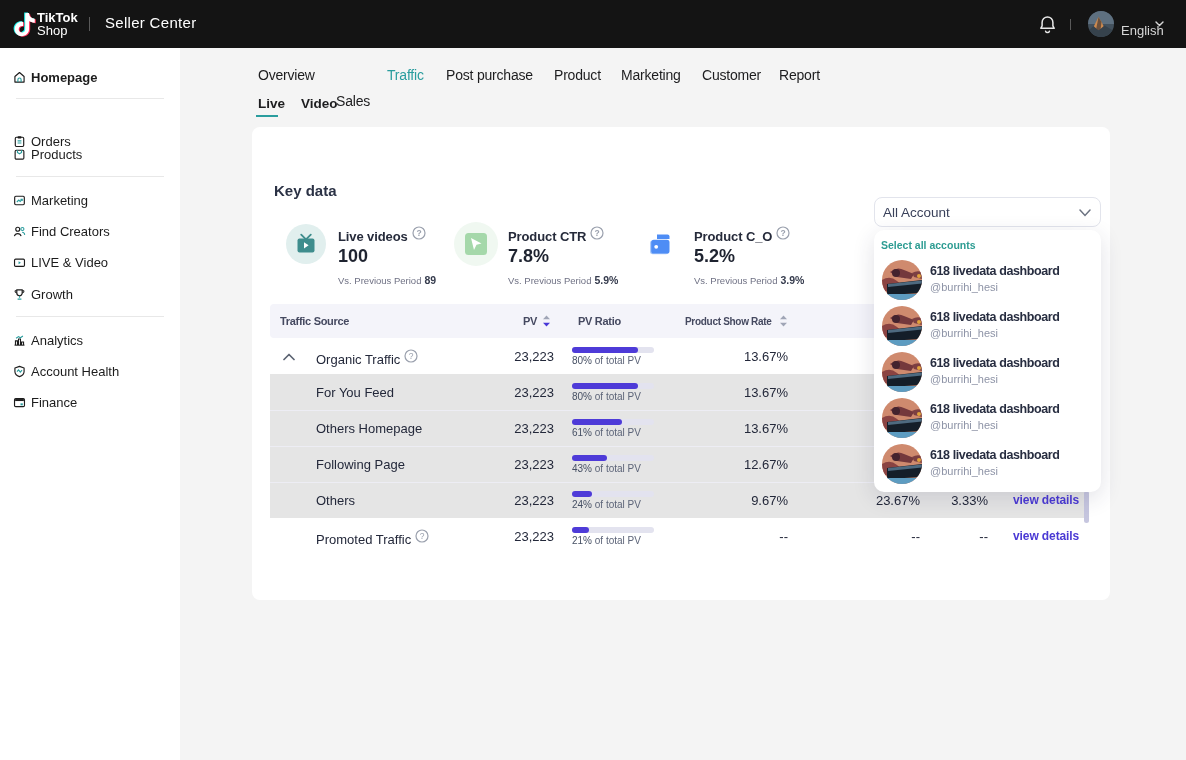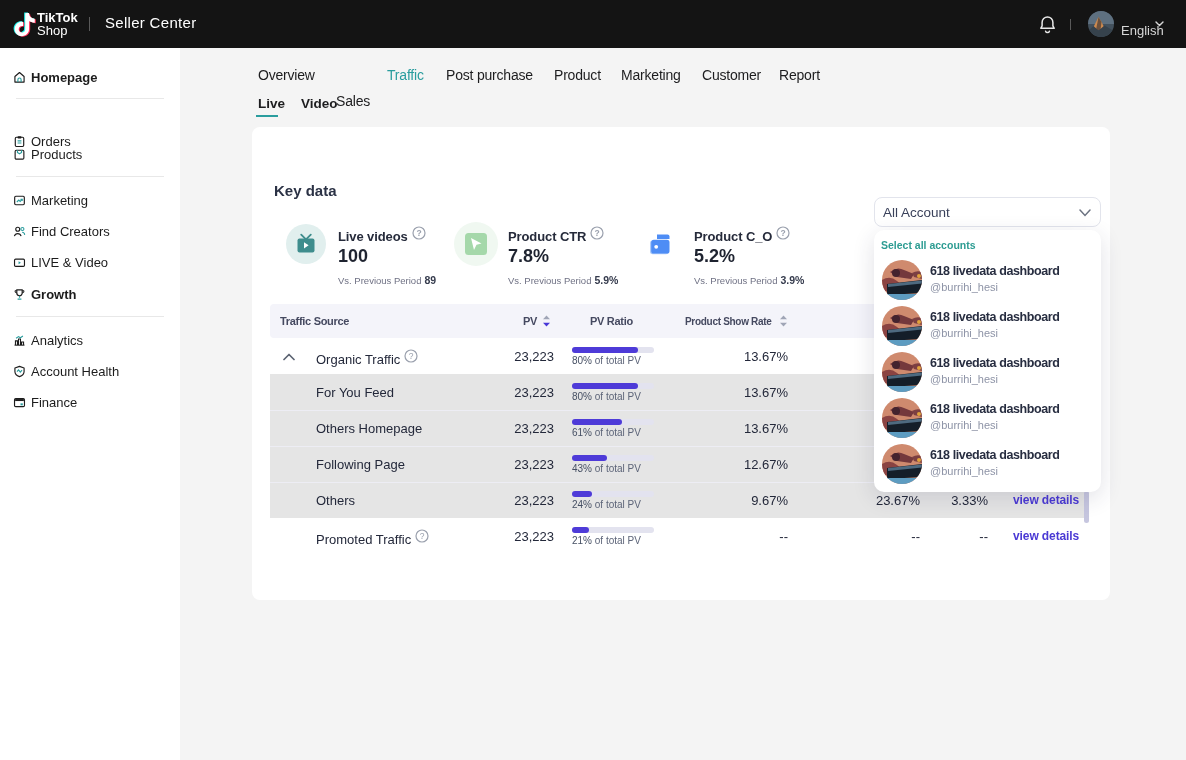--- a/index.html
+++ b/index.html
@@ -149,21 +149,21 @@
         </svg>
     Find Creators
   </div>
   <div class="side-item" style="top:205px;">
     <svg width="17" height="17" viewBox="0 0 17 17">
           <rect x="2" y="4" width="13" height="9.5" rx="1.5" fill="none" stroke="#1c1c1c" stroke-width="1.5"></rect>
           <path d="M7.3 6.8 l3 2 -3 2 z" fill="#2a9d9e"></path>
         </svg>
     LIVE &amp; Video
   </div>
-  <div class="side-item" style="top:237px;font-weight:bold;">
+  <div class="side-item" style="top:237px;">
     <svg width="17" height="17" viewBox="0 0 17 17">
           <path d="M5 2.5 h7 v4.2 a3.5 3.5 0 0 1 -7 0 z" fill="none" stroke="#1c1c1c" stroke-width="1.5"></path>
           <path d="M5 3.6 H2.6 a2.6 2.6 0 0 0 2.6 2.9 M12 3.6 h2.4 a2.6 2.6 0 0 1 -2.6 2.9" fill="none" stroke="#1c1c1c" stroke-width="1.3"></path>
           <path d="M8.5 10.5 v2.3 M6 14.6 h5" fill="none" stroke="#2a9d9e" stroke-width="1.5"></path>
         </svg>
     Growth
   </div>
   <div class="side-div" style="top:268px;"></div>
   <div class="side-item" style="top:283px;">
     <svg width="17" height="17" viewBox="0 0 17 17">
@@ -245,21 +245,21 @@
   <div class="kpi-value" style="left:442px; top:119px;">5.2%</div>
   <div class="kpi-sub" style="left:442px; top:147px;">Vs. Previous Period<b>3.9%</b></div>
 
   <div id="thead">
     <div class="th" style="left:10px;">Traffic Source</div>
     <div class="th" style="left:253px;">PV</div>
     <svg width="9" height="12" viewBox="0 0 9 12" style="position:absolute;left:272px;top:11px;">
           <path d="M4.5 0.5 L8 4.2 H1 Z" fill="#a0a5b6"></path>
           <path d="M4.5 11.5 L1 7.8 H8 Z" fill="#4838d8"></path>
         </svg>
-    <div class="th" style="left:320px;text-align:right;">PV Ratio</div>
+    <div class="th" style="left:308px;text-align:right;">PV Ratio</div>
     <div class="th" style="left:415px; font-size:10px; top:12px;">Product Show Rate</div>
     <svg width="9" height="12" viewBox="0 0 9 12" style="position:absolute;left:509px;top:11px;">
           <path d="M4.5 0.5 L8 4.2 H1 Z" fill="#a0a5b6"></path>
           <path d="M4.5 11.5 L1 7.8 H8 Z" fill="#a0a5b6"></path>
         </svg>
   </div>
 
   <div class="trow" style="top:211px;">
     <svg width="12" height="8" viewBox="0 0 12 8" style="position:absolute;left:13px;top:15px;">
           <path d="M1 6.5 L6 1.5 L11 6.5" fill="none" stroke="#5c6372" stroke-width="1.7" stroke-linecap="round" stroke-linejoin="round"></path>

